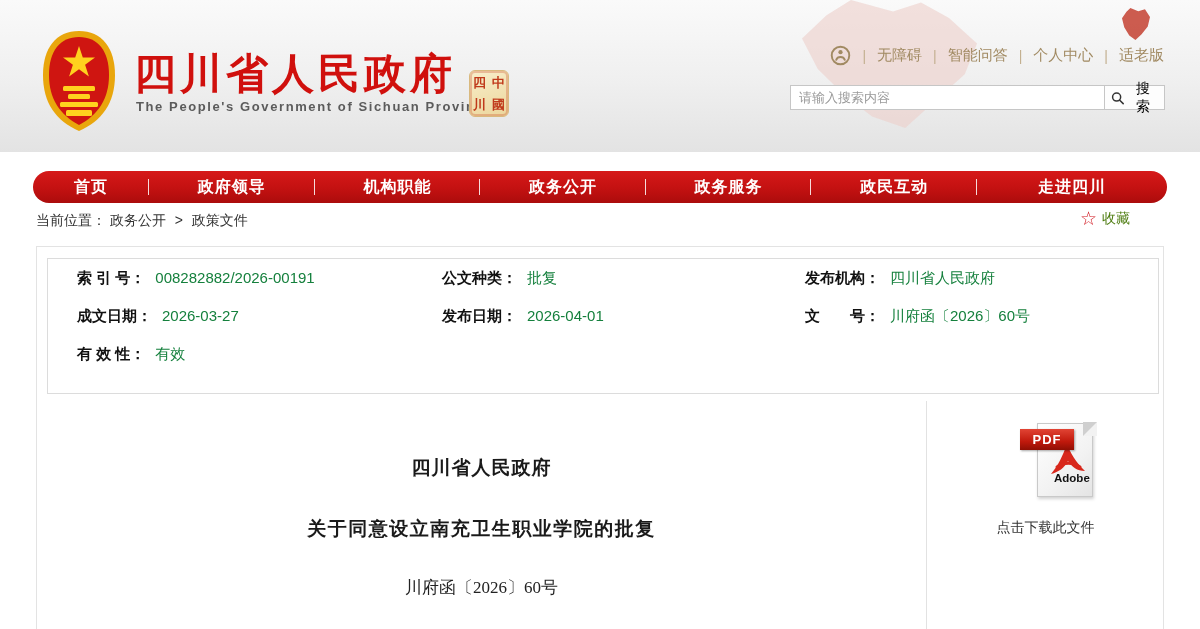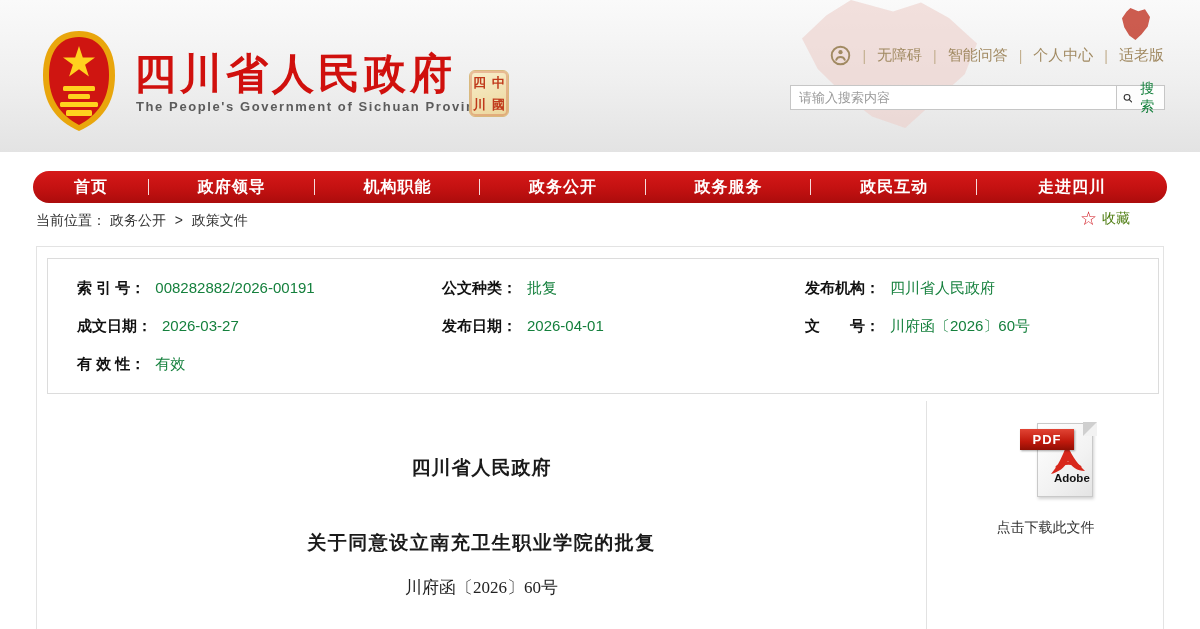--- a/index.html
+++ b/index.html
@@ -27,22 +27,22 @@
   .quick-links{position:absolute;right:36px;top:45px;display:flex;align-items:center;gap:11px;
                font-size:15px;color:#a18a62;}
   .quick-links a{color:#a18a62;text-decoration:none;cursor:pointer;}
   .ql-sep{color:#c3b090;font-size:14px;}
   .ql-icon{display:inline-flex;width:21px;height:21px;}
   .search{position:absolute;left:790px;top:85px;width:375px;height:25px;display:flex;
           border:1px solid #c6c6c6;background:#fff;box-sizing:border-box;}
   .search input{flex:1;border:none;outline:none;padding:0 8px;font-size:13px;color:#555;background:transparent;
                 font-family:"Liberation Sans",sans-serif;}
   .search input::placeholder{color:#9a9a9a;}
-  .search button{width:48px;border:none;border-left:1px solid #c6c6c6;background:#fdfdfd;cursor:pointer;
-                 display:flex;align-items:center;justify-content:flex-start;gap:4px;font-size:14px;color:#15803d;
+  .search button{width:60px;border:none;border-left:1px solid #c6c6c6;background:#fdfdfd;cursor:pointer;
+                 display:flex;align-items:center;justify-content:flex-start;gap:4px;font-size:14px;color:#000000;
                  font-family:"Liberation Sans",sans-serif;}
 
   
   .nav{position:absolute;left:33px;top:171px;width:1134px;height:32px;border-radius:16px;display:flex;
        background:linear-gradient(180deg,#d61919 0%,#c31111 55%,#ab0c0c 100%);overflow:hidden;}
   .nav a{flex:1;display:flex;align-items:center;justify-content:center;color:#fff;font-size:16px;
          font-weight:bold;text-decoration:none;position:relative;cursor:pointer;letter-spacing:1px;}
   .nav a:first-child{flex:0 0 116px;}
   .nav a:last-child{flex:0 0 190px;}
   .nav a:not(:last-child)::after{content:"";position:absolute;right:0;top:8px;height:16px;width:1px;
@@ -54,32 +54,32 @@
   .bc-sep{margin:0 5px;color:#333;}
   .favorite{position:absolute;right:70px;top:209px;display:flex;align-items:center;gap:5px;cursor:pointer;}
   .favorite .star{color:#d0121b;font-size:19px;line-height:1;font-weight:bold;}
   .favorite .fav-label{color:#4d7c0f;font-size:14px;}
 
   
   .content-box{position:absolute;left:36px;top:246px;width:1128px;height:400px;background:#fff;
                border:1px solid #e3e3e3;border-bottom:none;box-sizing:border-box;}
   .meta-box{position:absolute;left:10px;top:11px;width:1112px;height:136px;border:1px solid #dcdcdc;
             box-sizing:border-box;display:grid;grid-template-columns:389px 355px 360px;
-            grid-auto-rows:38px;align-items:center;padding-top:10px;}
+            grid-auto-rows:38px;align-items:center;}
   .meta-cell{display:flex;align-items:baseline;font-size:15px;white-space:nowrap;}
   .meta-cell:nth-child(3n+1){padding-left:29px;}
   .meta-cell:nth-child(3n+2){padding-left:5px;}
   .meta-cell:nth-child(3n){padding-left:13px;}
   .meta-cell .k{font-weight:bold;color:#111;}
   .meta-cell .v{margin-left:10px;color:#15803d;}
 
   .doc-area{position:absolute;left:0;top:150px;width:889px;text-align:center;
             font-family:"Liberation Serif","DejaVu Serif",serif;color:#1a1a1a;}
   .doc-issuer{margin:0;position:absolute;left:0;right:0;top:58px;font-size:19px;font-weight:bold;letter-spacing:1px;}
-  .doc-title{margin:14px;position:absolute;left:0;right:0;top:119px;font-size:19px;font-weight:bold;letter-spacing:1.5px;}
+  .doc-title{margin:0;position:absolute;left:0;right:0;top:119px;font-size:19px;font-weight:bold;letter-spacing:1.5px;}
   .doc-number{margin:0;position:absolute;left:0;right:0;top:179px;font-size:17px;color:#222;}
 
   .divider-v{position:absolute;left:889px;top:154px;width:1px;height:246px;background:#e2e2e2;}
 
   .download-area{position:absolute;left:890px;top:150px;width:237px;text-align:center;}
   .pdf-icon{position:absolute;left:93px;top:26px;width:76px;height:78px;cursor:pointer;}
   .pdf-page{position:absolute;left:17px;top:0;width:56px;height:74px;
             background:linear-gradient(135deg,#ffffff 0%,#f2f2f2 60%,#e4e4e4 100%);
             border:1px solid #c9c9c9;box-shadow:1px 2px 3px rgba(0,0,0,.18);box-sizing:border-box;}
   .pdf-fold{position:absolute;right:-1px;top:-1px;width:0;height:0;

